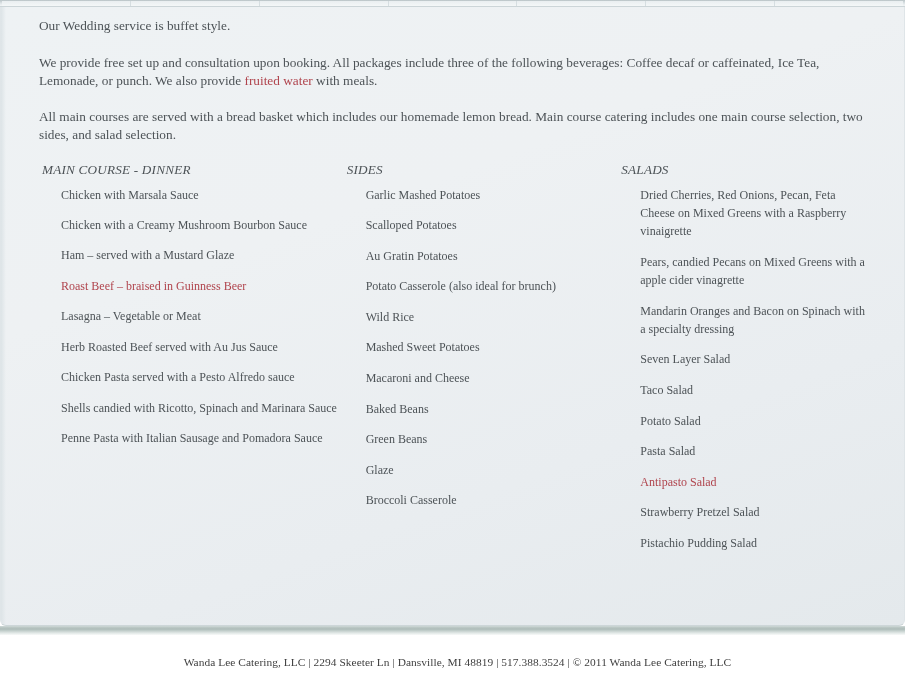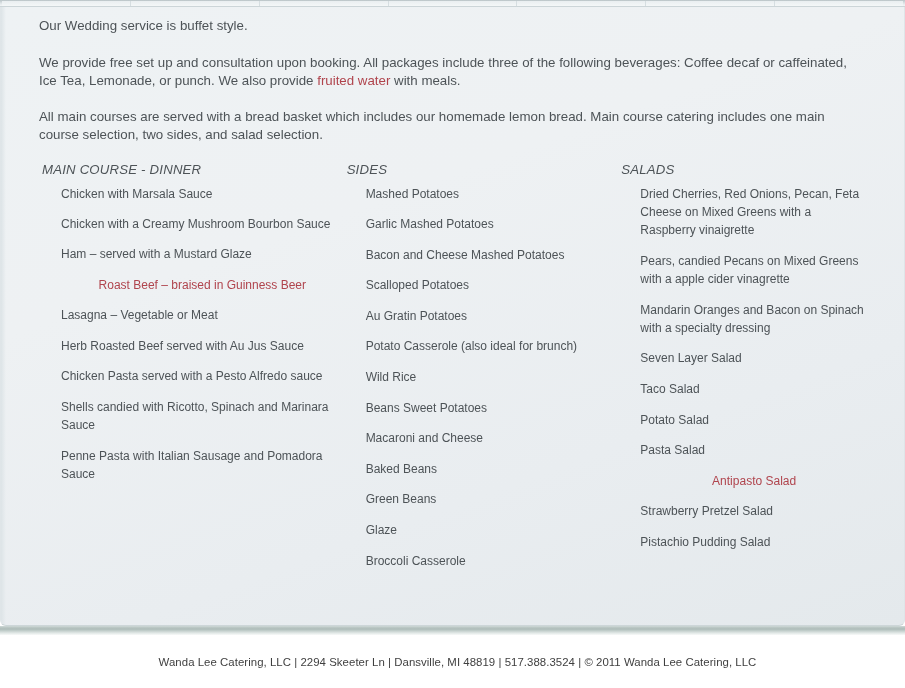--- a/index.html
+++ b/index.html
@@ -12,20 +12,21 @@
     background: #ffffff;
     font-family: "Liberation Sans", sans-serif;
     overflow: hidden;
   }
 
   #page {
     position: relative;
     width: 905px;
     height: 688px;
     background: #ffffff;
+    font-family: Liberation Serif, serif;
   }
 
   
   .navstrip {
     position: absolute;
     top: 0; left: 0;
     width: 905px;
     height: 7px;
     overflow: hidden;
     background: linear-gradient(to bottom, #b9c3c6 0%, #d2dadd 35%, #e7ecee 70%, #f2f5f6 100%);
@@ -116,21 +117,20 @@
     color: #4d5357;
     margin-bottom: 12.2px;
   }
   ul.menu-list li a {
     color: #4d5357;
     text-decoration: none;
   }
   ul.menu-list li.highlight a,
   ul.menu-list li.highlight {
     color: #b0444d;
-    text-align: center;
   }
 
   .col-sides ul.menu-list li { margin-bottom: 12.3px; }
   .col-salads ul.menu-list { padding-left: 22px; }
   .col-salads ul.menu-list li { margin-bottom: 12.3px; }
 
   
   .band {
     position: absolute;
     top: 626px; left: 0;
@@ -197,28 +197,26 @@
               <li><a href="#">Herb Roasted Beef served with Au Jus Sauce</a></li>
               <li><a href="#">Chicken Pasta served with a Pesto Alfredo sauce</a></li>
               <li><a href="#">Shells candied with Ricotto, Spinach and Marinara Sauce</a></li>
               <li><a href="#">Penne Pasta with Italian Sausage and Pomadora Sauce</a></li>
             </ul>
         </div>
 
         <div class="col-sides">
           <div class="col-head">SIDES</div>
           <ul class="menu-list" id="list-sides">
-              <li><a href="#">Mashed Potatoes</a></li>
               <li><a href="#">Garlic Mashed Potatoes</a></li>
-              <li><a href="#">Bacon and Cheese Mashed Potatoes</a></li>
               <li><a href="#">Scalloped Potatoes</a></li>
               <li><a href="#">Au Gratin Potatoes</a></li>
               <li><a href="#">Potato Casserole (also ideal for brunch)</a></li>
               <li><a href="#">Wild Rice</a></li>
-              <li><a href="#">Beans Sweet Potatoes</a></li>
+              <li><a href="#">Mashed Sweet Potatoes</a></li>
               <li><a href="#">Macaroni and Cheese</a></li>
               <li><a href="#">Baked Beans</a></li>
               <li><a href="#">Green Beans</a></li>
               <li><a href="#">Glaze</a></li>
               <li><a href="#">Broccoli Casserole</a></li>
             </ul>
         </div>
 
         <div class="col-salads">
           <div class="col-head">SALADS</div>

